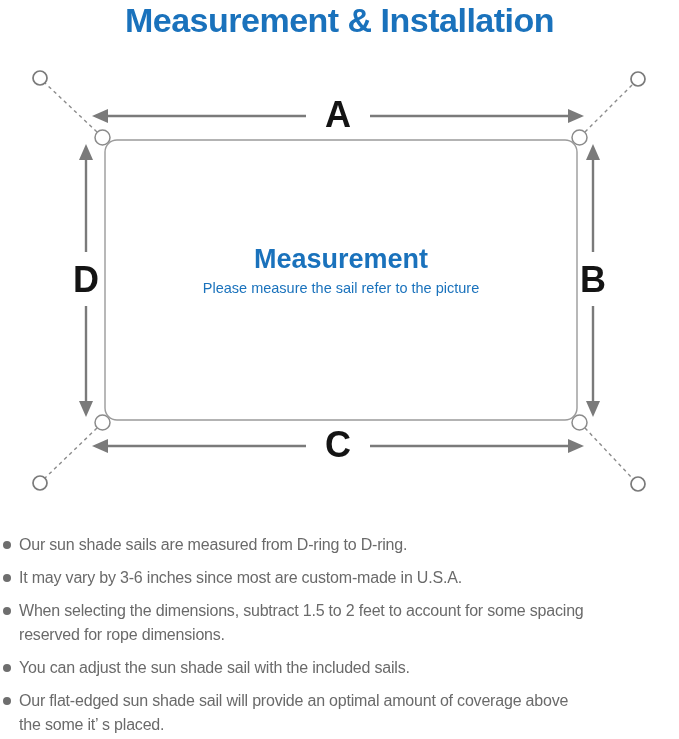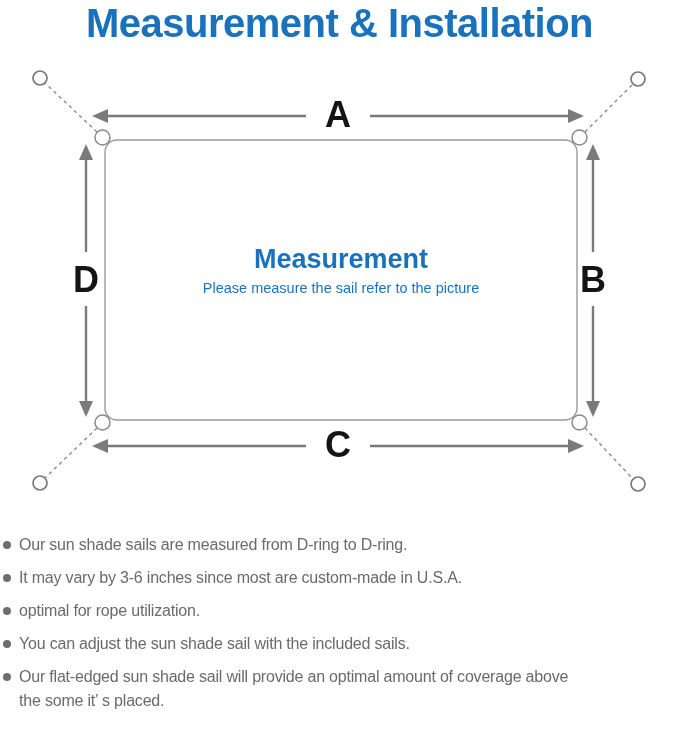--- a/index.html
+++ b/index.html
@@ -1,21 +1,21 @@
 <!DOCTYPE html>
 <html><head>
 <meta charset="utf-8">
 <style>
   html,body{margin:0;padding:0;background:#ffffff;}
   body{width:679px;height:739px;position:relative;overflow:hidden;
        font-family:"Liberation Sans", sans-serif;}
   .page{position:absolute;inset:0;background:#fff;}
 
   .title{position:absolute;top:1px;left:0;width:679px;text-align:center;
-         font-size:40px;font-weight:bold;color:#1a72bc;letter-spacing:-0.5px;}
+         font-size:34px;font-weight:bold;color:#1a72bc;letter-spacing:-0.5px;}
 
   svg.diagram{position:absolute;top:0;left:0;}
 
   .side-label{font-size:36px;font-weight:bold;fill:#141414;}
   .center-title{font-size:27px;font-weight:bold;fill:#1a72bc;}
   .center-sub{font-size:14.5px;fill:#1a72bc;}
 
   .notes{position:absolute;top:533px;left:3px;width:674px;list-style:none;
          margin:0;padding:0;color:#6a6a6a;font-size:16px;letter-spacing:-0.2px;}
   .notes li{position:relative;padding-left:16px;margin-bottom:9px;}
@@ -93,21 +93,22 @@
     <li>
       <span class="dot"></span>
       <div>Our sun shade sails are measured from D-ring to D-ring.</div>
     </li>
     <li>
       <span class="dot"></span>
       <div>It may vary by 3-6 inches since most are custom-made in U.S.A.</div>
     </li>
     <li>
       <span class="dot"></span>
-      <div>optimal for rope utilization.</div>
+      <div>When selecting the dimensions, subtract 1.5 to 2 feet to account for some spacing</div>
+      <div>reserved for rope dimensions.</div>
     </li>
     <li>
       <span class="dot"></span>
       <div>You can adjust the sun shade sail with the included sails.</div>
     </li>
     <li>
       <span class="dot"></span>
       <div>Our flat-edged sun shade sail will provide an optimal amount of coverage above</div>
       <div>the some it’ s placed.</div>
     </li>

